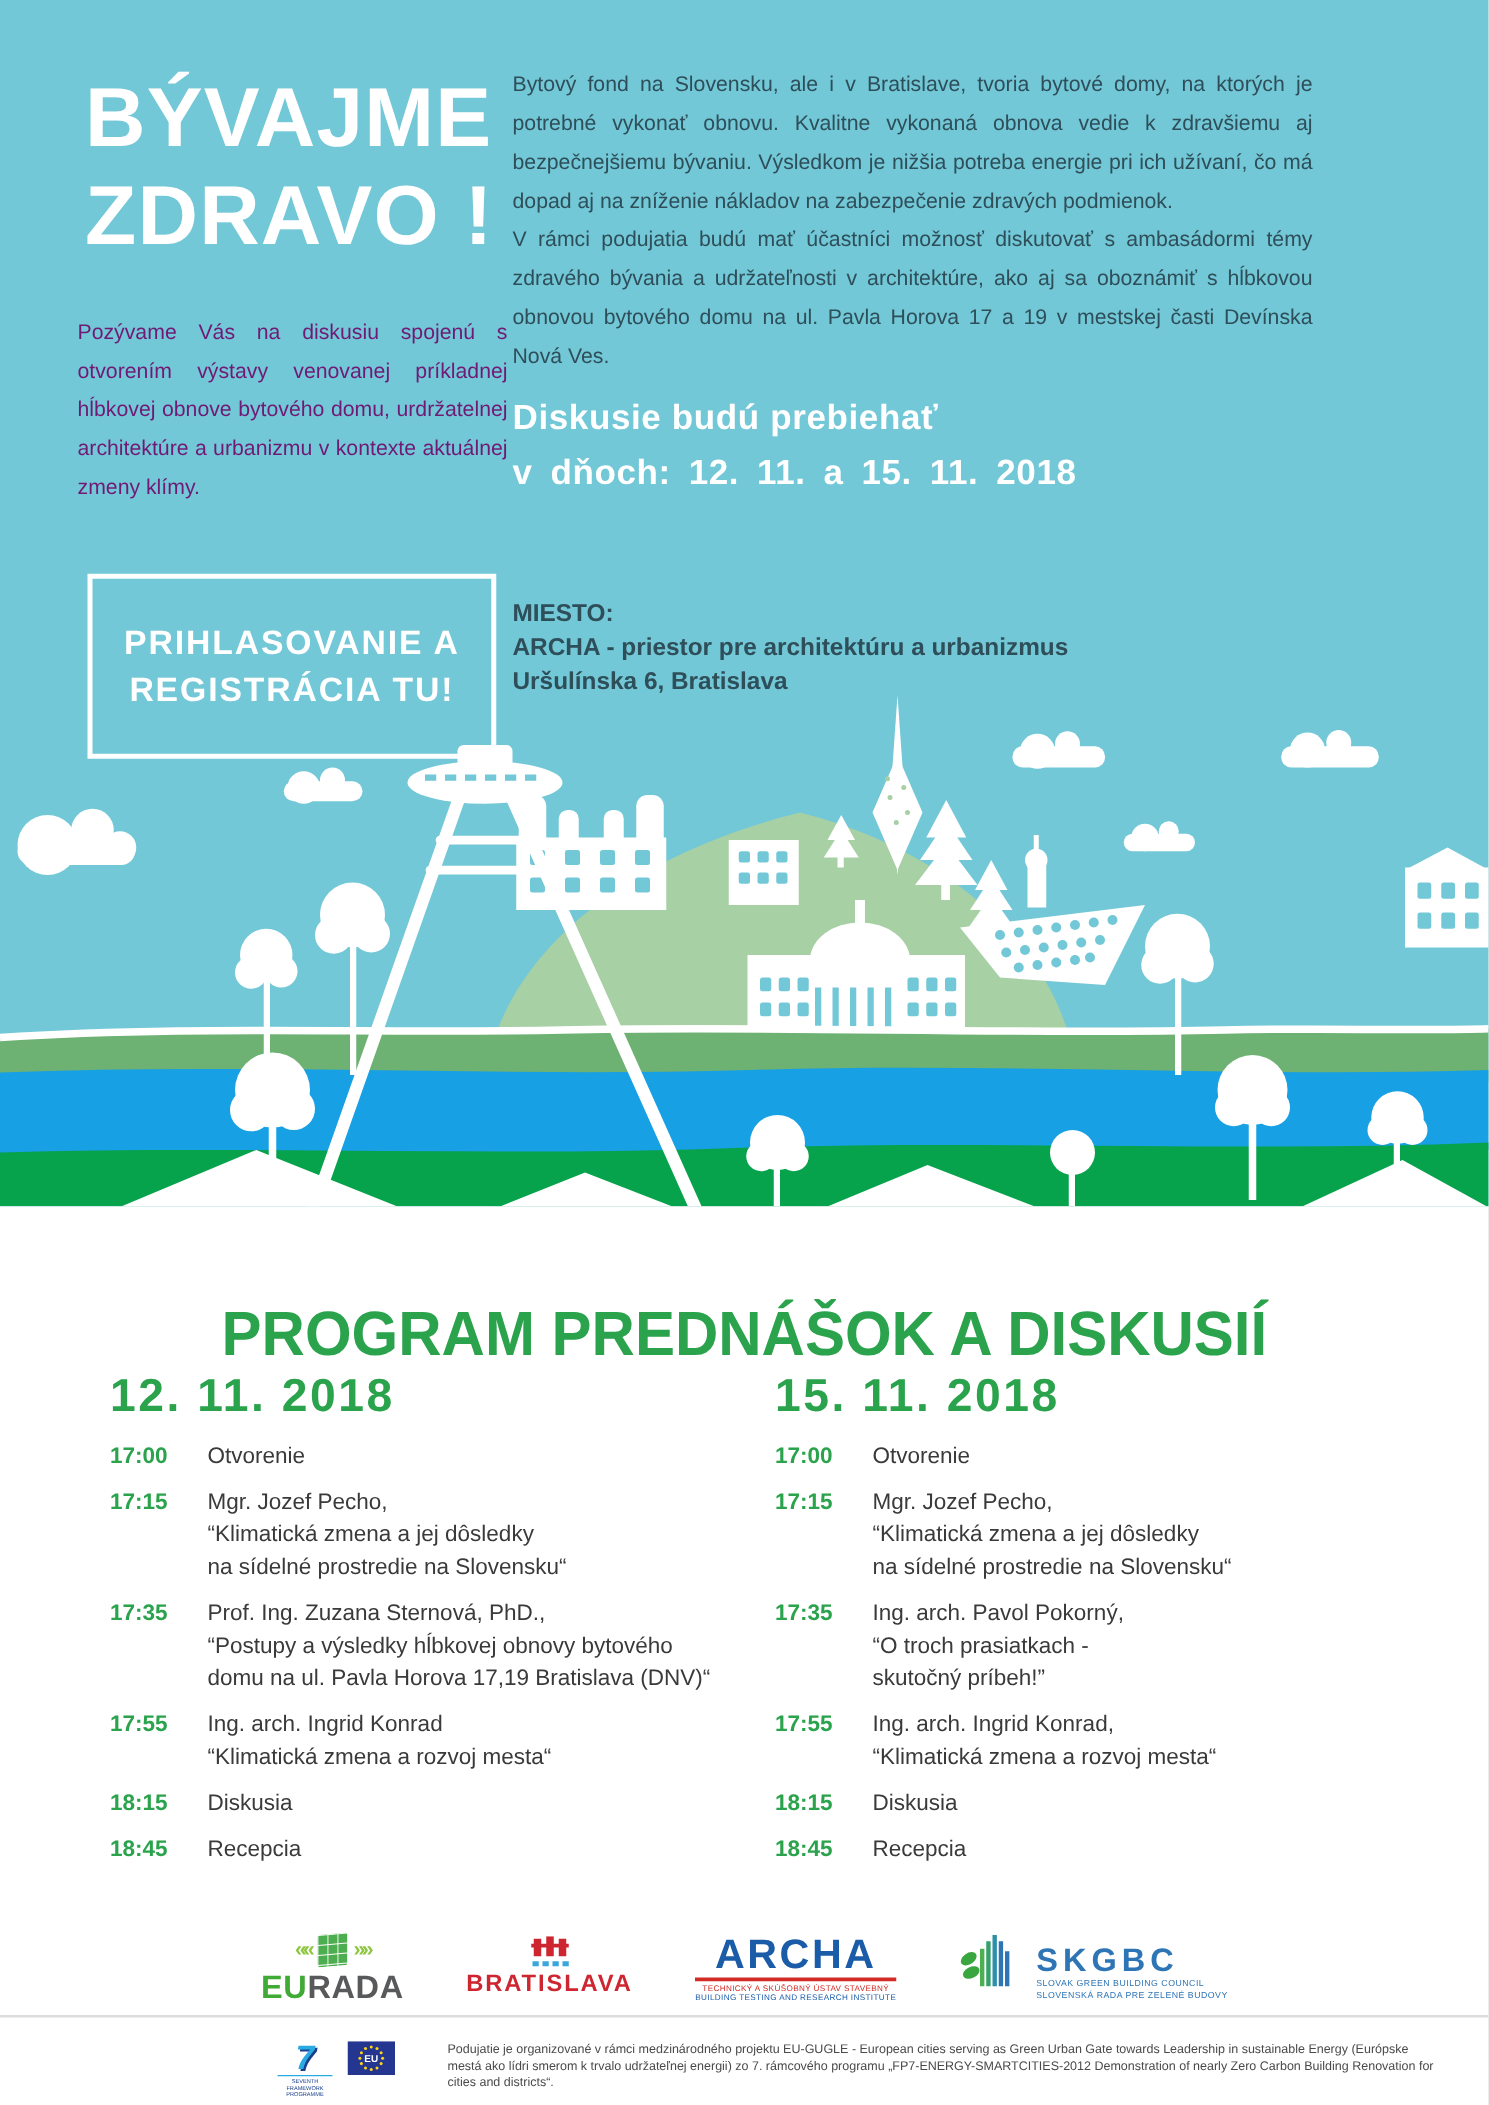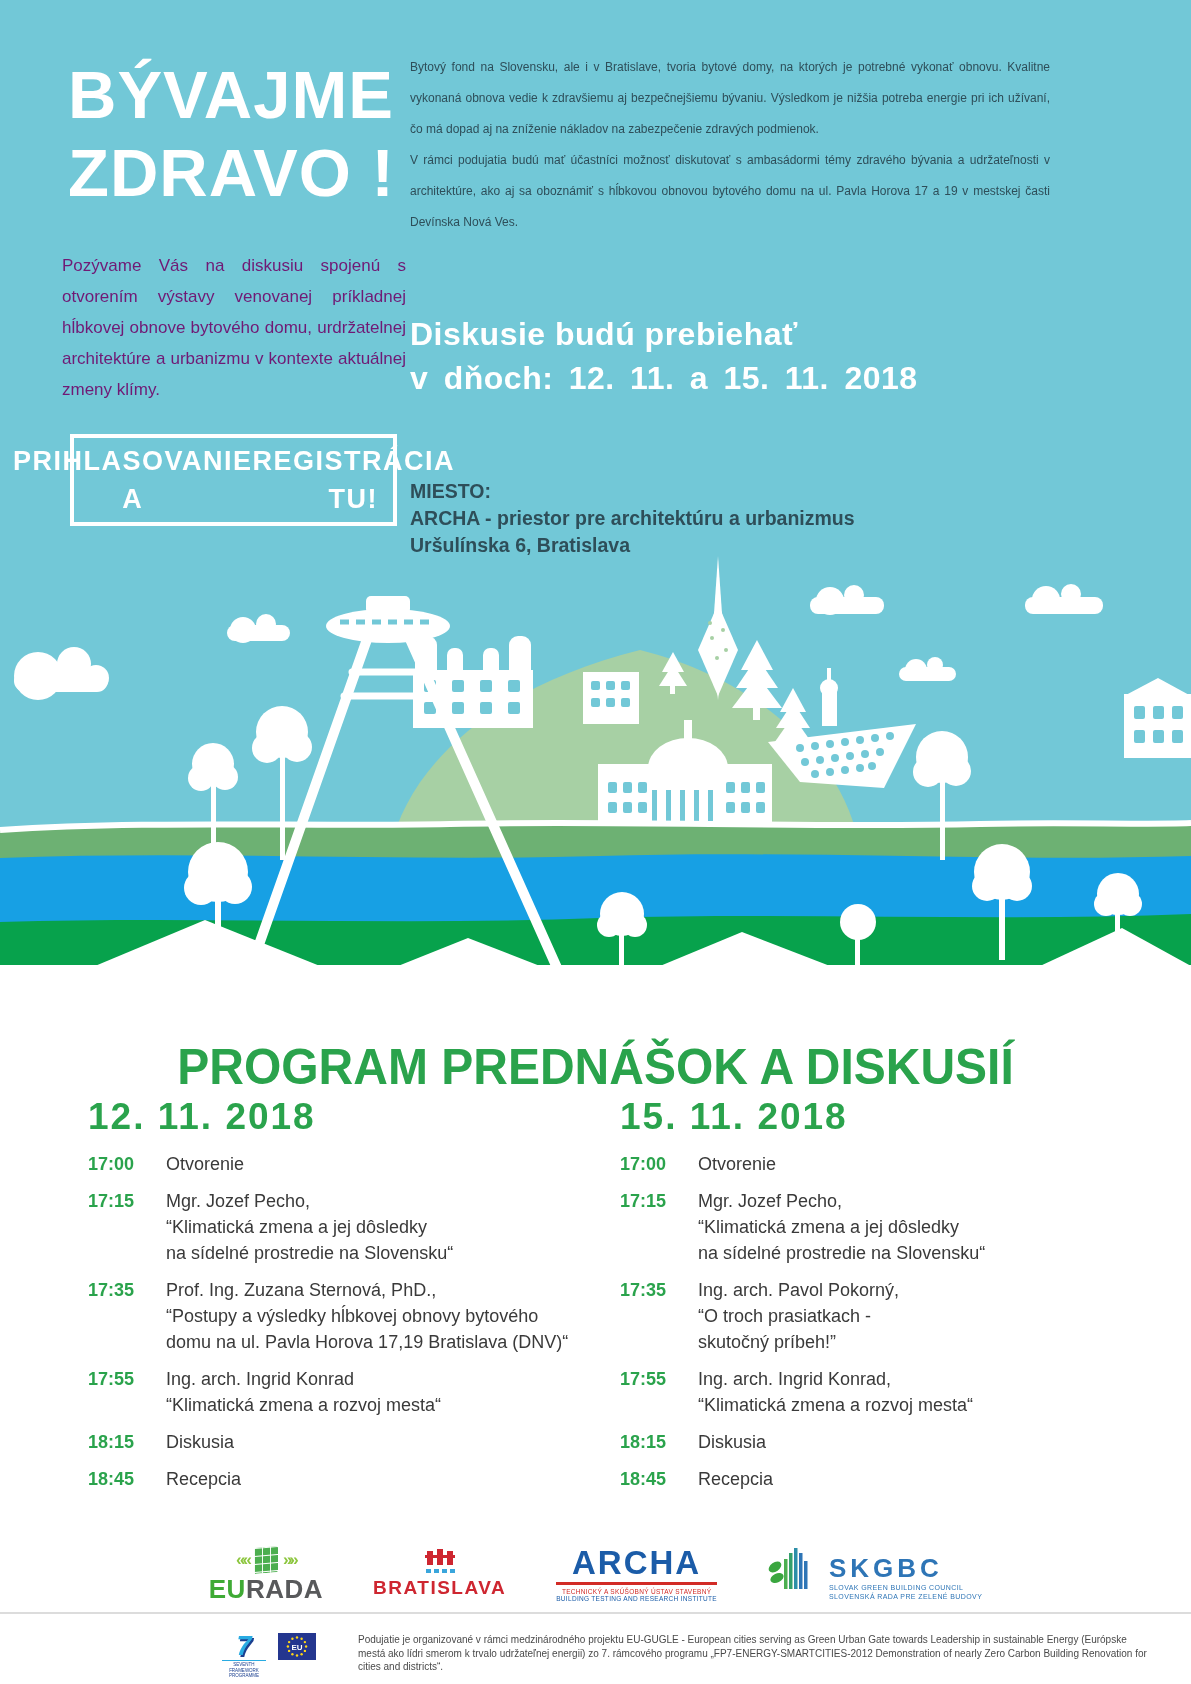--- a/index.html
+++ b/index.html
@@ -8,27 +8,27 @@
     font-family:"Liberation Sans","DejaVu Sans",sans-serif;overflow:hidden;
     box-shadow:0 0 0 1px #d0d0d0;
   }
   
   .hero{position:absolute;left:0;top:0;width:1191px;height:965px;background:#72c8d7;}
   .title{position:absolute;left:68px;top:56px;color:#fff;font-weight:bold;
          font-size:67px;line-height:78px;letter-spacing:1px;}
   .intro-left{position:absolute;left:62px;top:250px;width:344px;color:#701a75;
          font-size:17px;line-height:31px;text-align:justify;}
   .intro-right{position:absolute;left:410px;top:52px;width:640px;color:#2e4e59;
-         font-size:12px;line-height:31px;text-align:justify;}
+         font-size:17px;line-height:31px;text-align:justify;}
   .intro-right p{margin:0;}
   .dates-heading{position:absolute;left:410px;top:312px;color:#fff;font-weight:bold;
-         font-size:32px;line-height:44px;letter-spacing:.5px;}
+         font-size:28px;line-height:44px;letter-spacing:.5px;}
   .dates-heading .l2{word-spacing:6px;}
-  .register-box{position:absolute;left:70px;top:434px;width:327px;height:92px;
-         border:4px solid #fff;box-sizing:border-box;display:flex;flex-direction:row;
+  .register-box{position:absolute;left:70px;top:459px;width:327px;height:148px;
+         border:4px solid #fff;box-sizing:border-box;display:flex;flex-direction:column;
          align-items:center;justify-content:center;color:#fff;font-weight:bold;
          font-size:27px;line-height:38px;letter-spacing:1.5px;text-align:center;cursor:pointer;}
   .venue{position:absolute;left:410px;top:478px;color:#2e4e59;font-weight:bold;
          font-size:19.5px;line-height:27px;}
   .scene{position:absolute;left:0;top:520px;width:1191px;height:445px;display:block;}
   
   .program-heading{position:absolute;left:0;top:995px;width:1191px;text-align:center;
          color:#2aa34c;font-weight:bold;font-size:50px;line-height:60px;
          transform:scaleX(.96);letter-spacing:0;}
   .day-col{position:absolute;top:1095px;}

